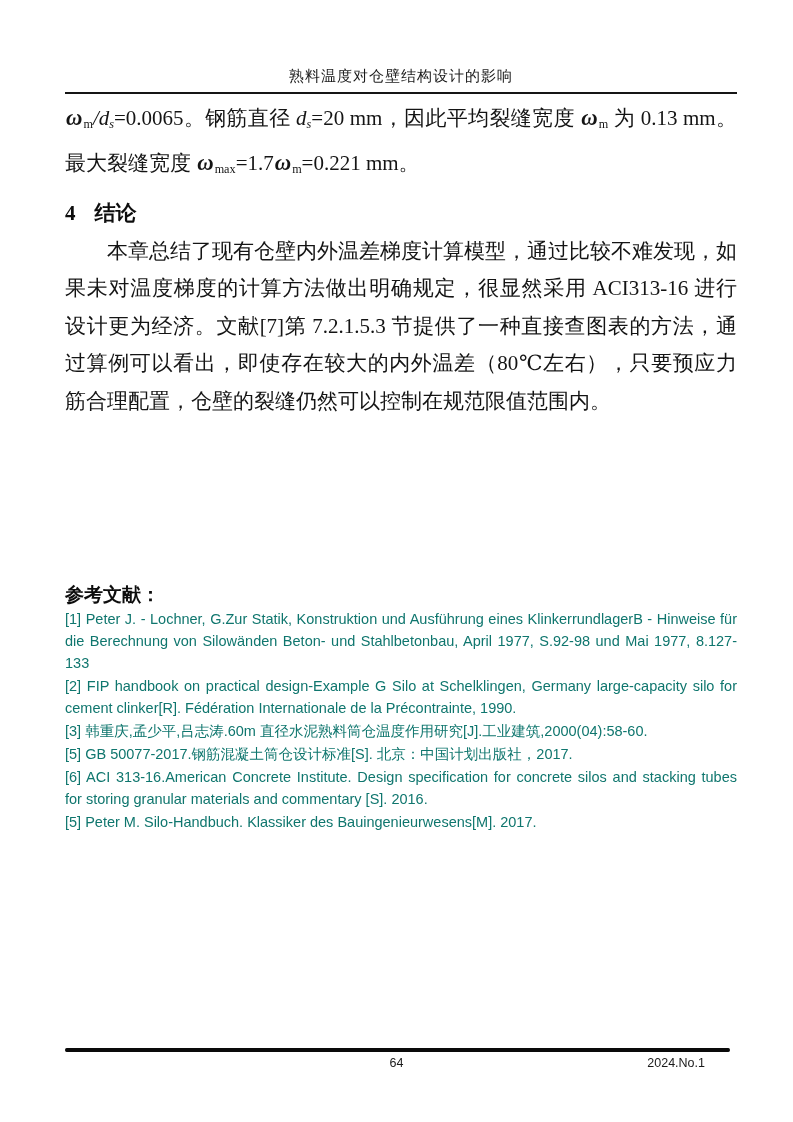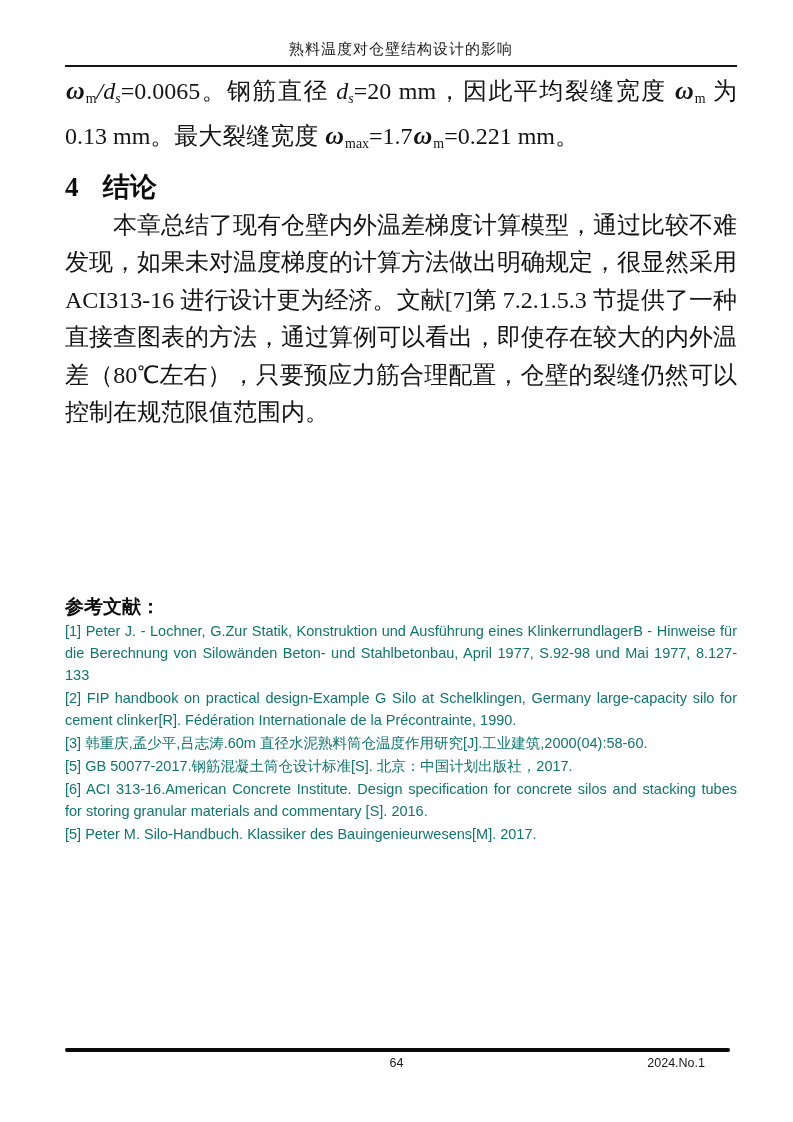--- a/index.html
+++ b/index.html
@@ -11,55 +11,54 @@
     color: #111;
     overflow: hidden;
   }
   .page {
     position: absolute;
     left: 65px; top: 0;
     width: 672px; height: 1122px;
   }
   
   .running-header {
-    padding-top: 40px;
+    padding-top: 67px;
     text-align: center;
     border-bottom: 2px solid #151515;
     padding-bottom: 6px;
   }
   .running-header .rh-title {
     font-size: 15px;
     letter-spacing: 1px;
     color: #1a1a1a;
   }
   
   .para {
-    font-size: 24px;
+    font-size: 21px;
     line-height: 37.5px;
     text-align: justify;
     color: #141414;
-    font-family: Liberation Serif, serif;
   }
   .para-first { margin-top: 5px; }
   .omega {
     font-style: italic;
     font-weight: 700;
     font-size: 1.08em;
     padding: 0 1px;
   }
   .sub {
     font-size: 0.58em;
     vertical-align: -0.28em;
     letter-spacing: 0;
   }
   .ital { font-style: italic; }
   .section-heading {
     margin-top: 10px;
     margin-bottom: 6px;
-    font-size: 27px;
+    font-size: 21px;
     line-height: 28px;
     font-weight: 700;
     color: #0d0d0d;
   }
   .section-heading .sec-num { margin-right: 0.9em; }
   .para-body { text-indent: 2em; }
   
   .references { margin-top: 163px; }
   .ref-heading {
     font-family: "Liberation Sans", "DejaVu Sans", sans-serif;

